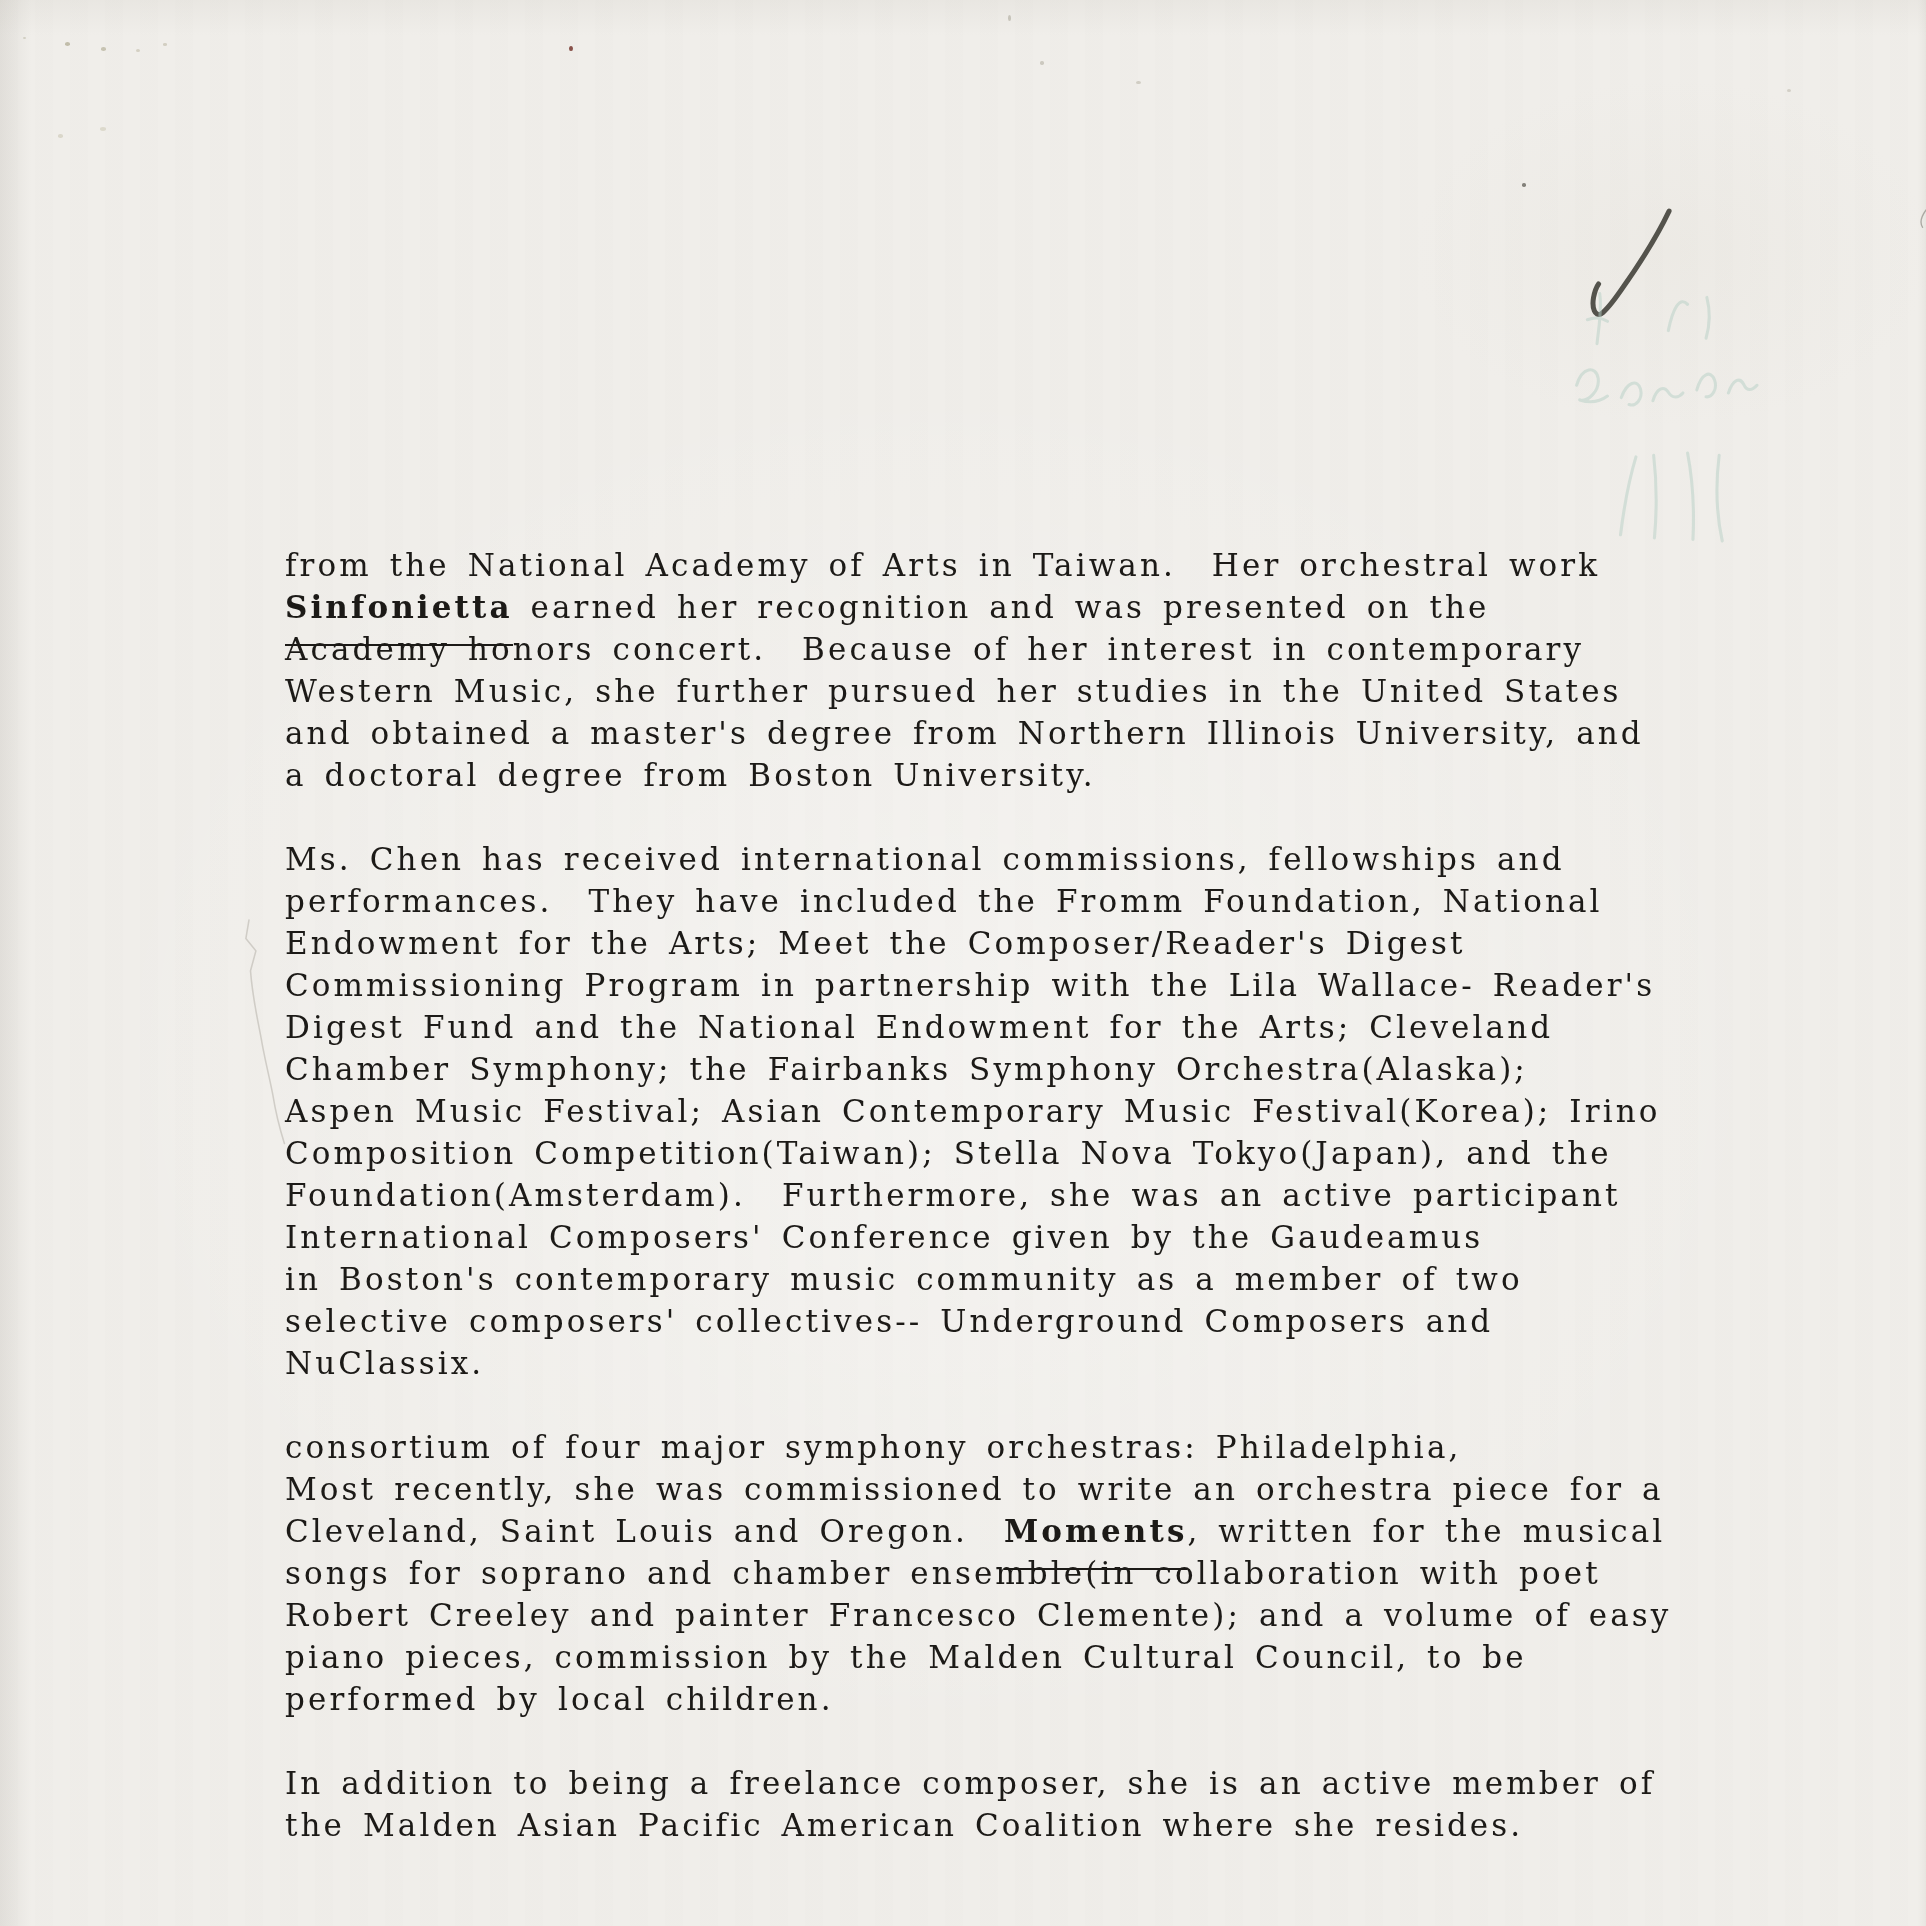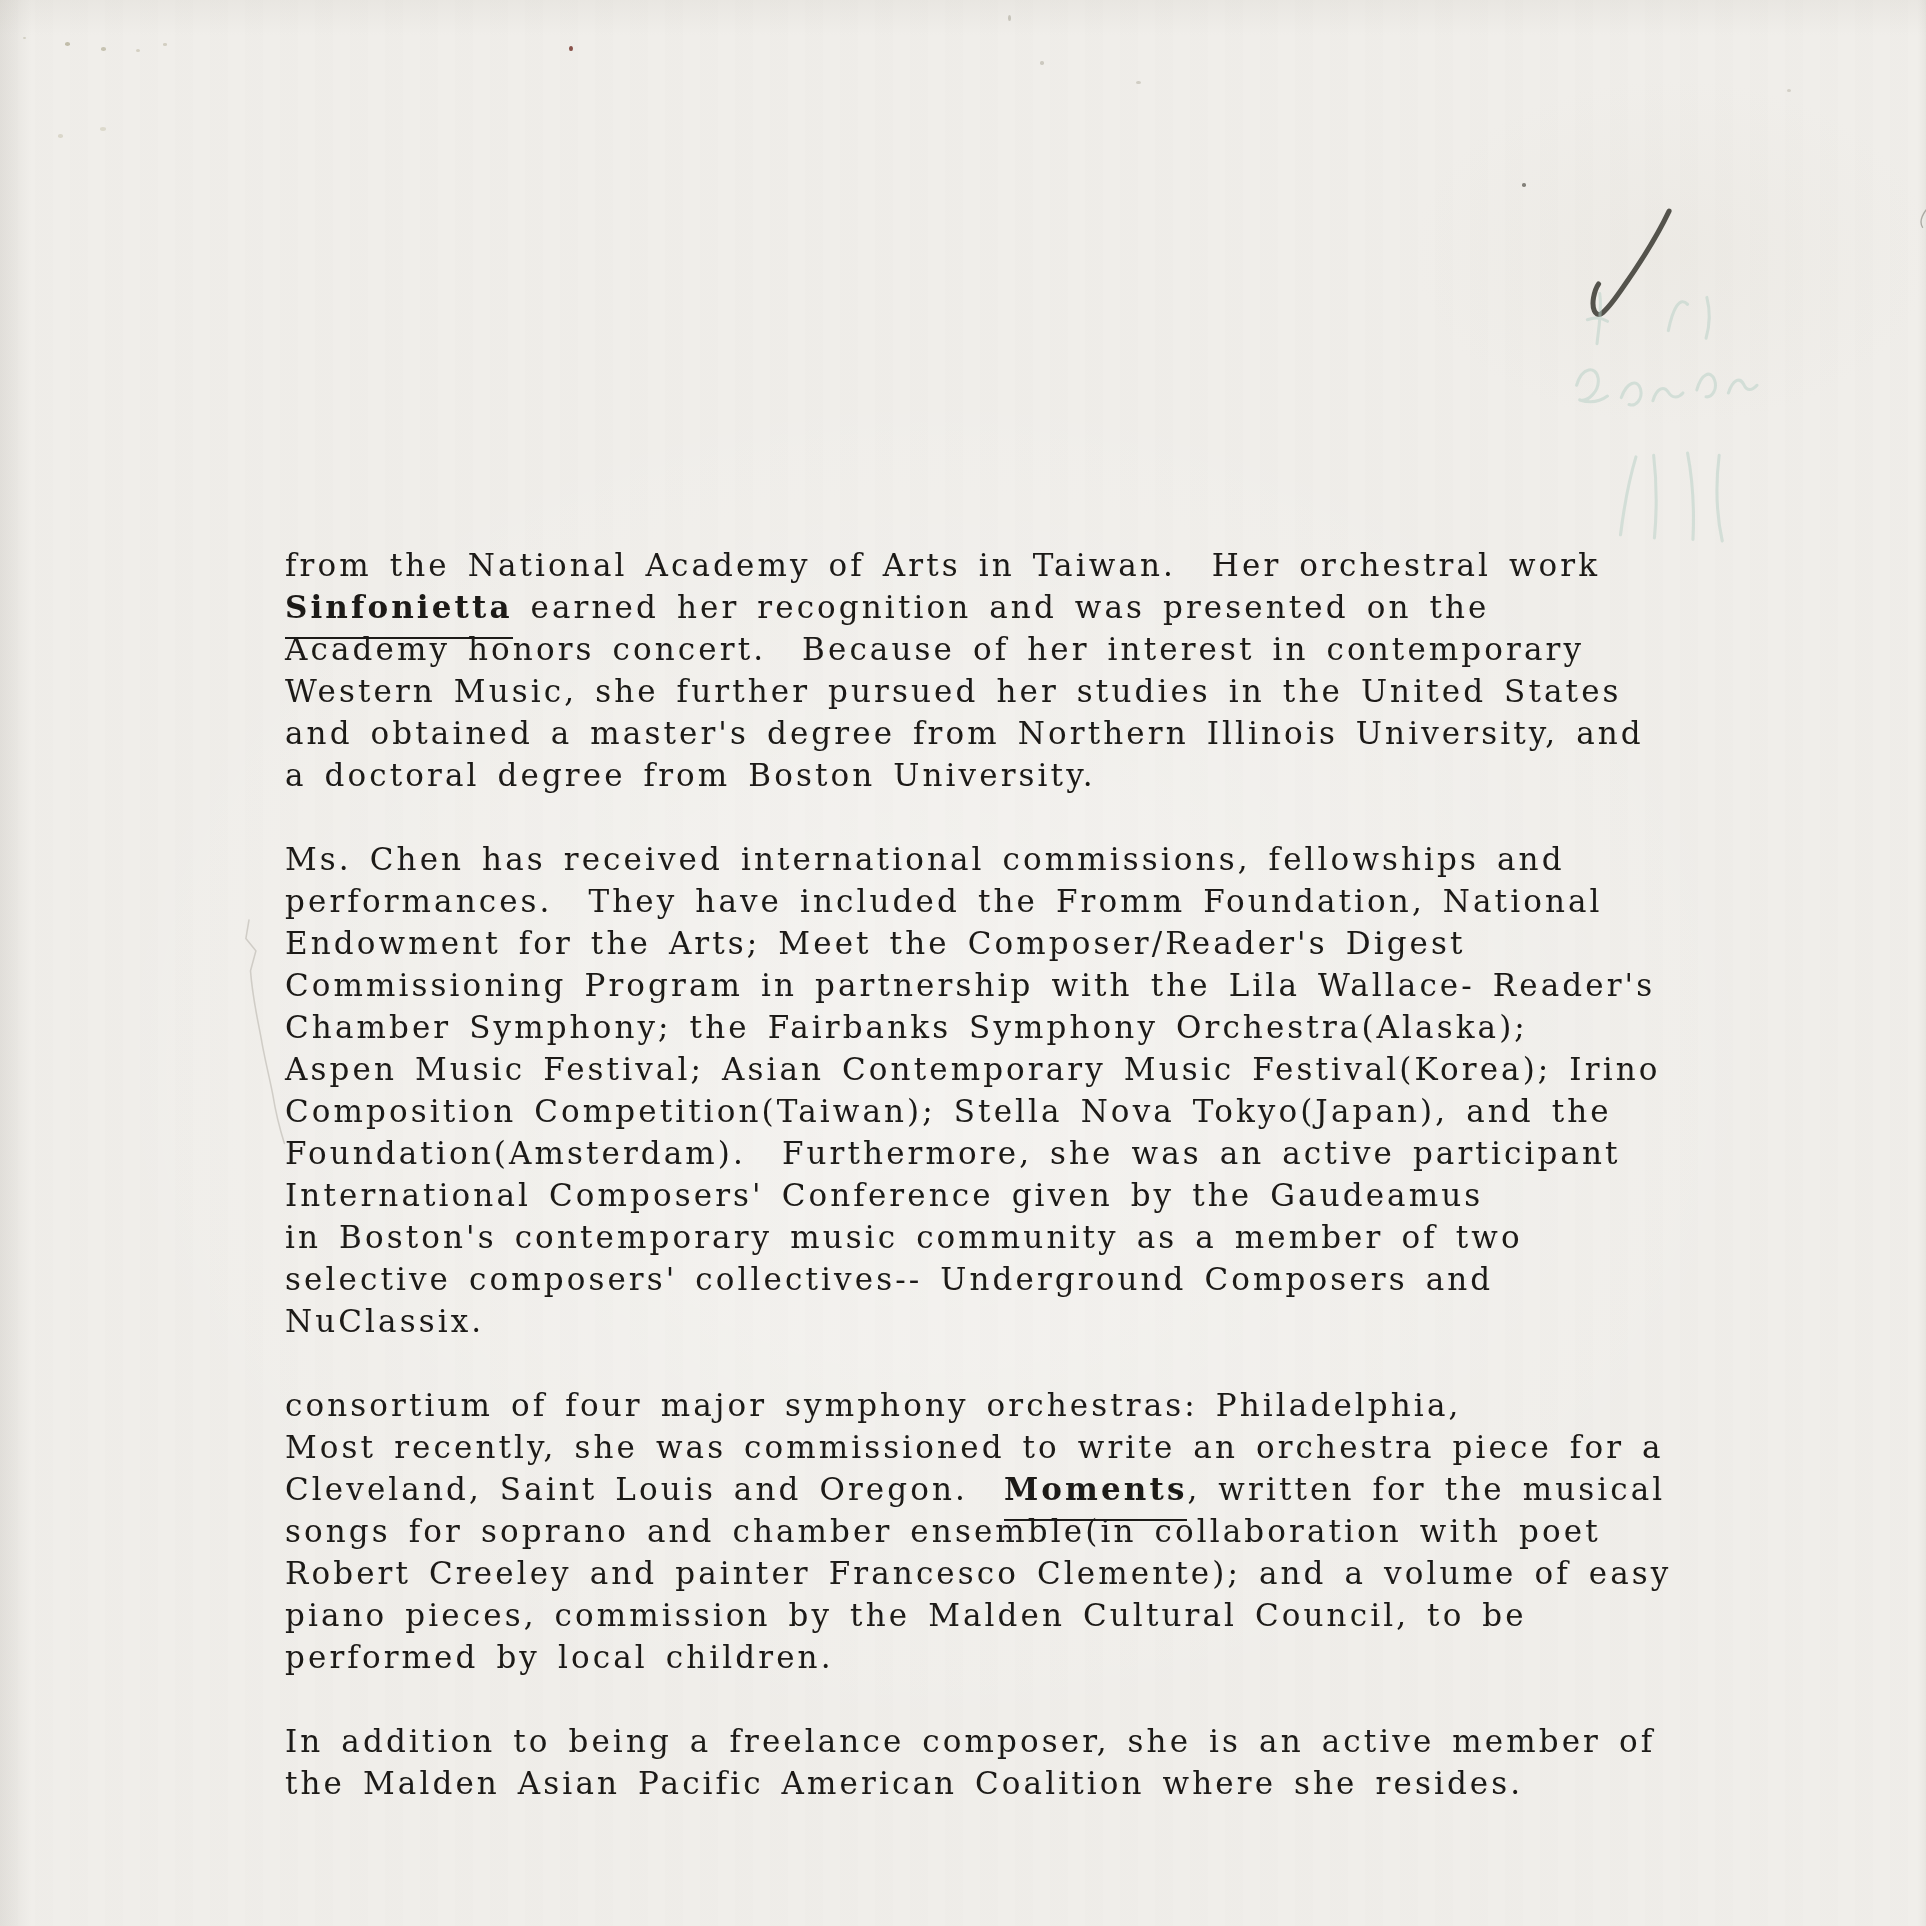--- a/index.html
+++ b/index.html
@@ -21,21 +21,21 @@
     position:absolute;left:285px;top:544px;
     color:#1c1a17;
     font-size:31px;line-height:42px;
     letter-spacing:3.1px;word-spacing:5px;
   }
   .para{margin:0 0 42px 0;}
   .line{white-space:pre;}
   .b{
     font-weight:bold;
     border-bottom:2.7px solid #1c1a17;
-    padding-bottom:12px;
+    padding-bottom:19px;
   }
   .marks{position:absolute;left:0;top:0;width:1945px;height:2522px;pointer-events:none;}
   .speck{position:absolute;border-radius:50%;}
 </style>
 </head>
 <body>
 
 <div class="page">
 
   <div class="doc-text">
@@ -45,20 +45,21 @@
         <div class="line"><span>Academy honors concert.  Because of her interest in contemporary</span></div>
         <div class="line"><span>Western Music, she further pursued her studies in the United States</span></div>
         <div class="line"><span>and obtained a master's degree from Northern Illinois University, and</span></div>
         <div class="line"><span>a doctoral degree from Boston University.</span></div>
       </div>
       <div class="para">
         <div class="line"><span>Ms. Chen has received international commissions, fellowships and</span></div>
         <div class="line"><span>performances.  They have included the Fromm Foundation, National</span></div>
         <div class="line"><span>Endowment for the Arts; Meet the Composer/Reader's Digest</span></div>
         <div class="line"><span>Commissioning Program in partnership with the Lila Wallace- Reader's</span></div>
+        <div class="line"><span>Digest Fund and the National Endowment for the Arts; Cleveland</span></div>
         <div class="line"><span>Chamber Symphony; the Fairbanks Symphony Orchestra(Alaska);</span></div>
         <div class="line"><span>Aspen Music Festival; Asian Contemporary Music Festival(Korea); Irino</span></div>
         <div class="line"><span>Composition Competition(Taiwan); Stella Nova Tokyo(Japan), and the</span></div>
         <div class="line"><span>Foundation(Amsterdam).  Furthermore, she was an active participant</span></div>
         <div class="line"><span>International Composers' Conference given by the Gaudeamus</span></div>
         <div class="line"><span>in Boston's contemporary music community as a member of two</span></div>
         <div class="line"><span>selective composers' collectives-- Underground Composers and</span></div>
         <div class="line"><span>NuClassix.</span></div>
       </div>
       <div class="para">

